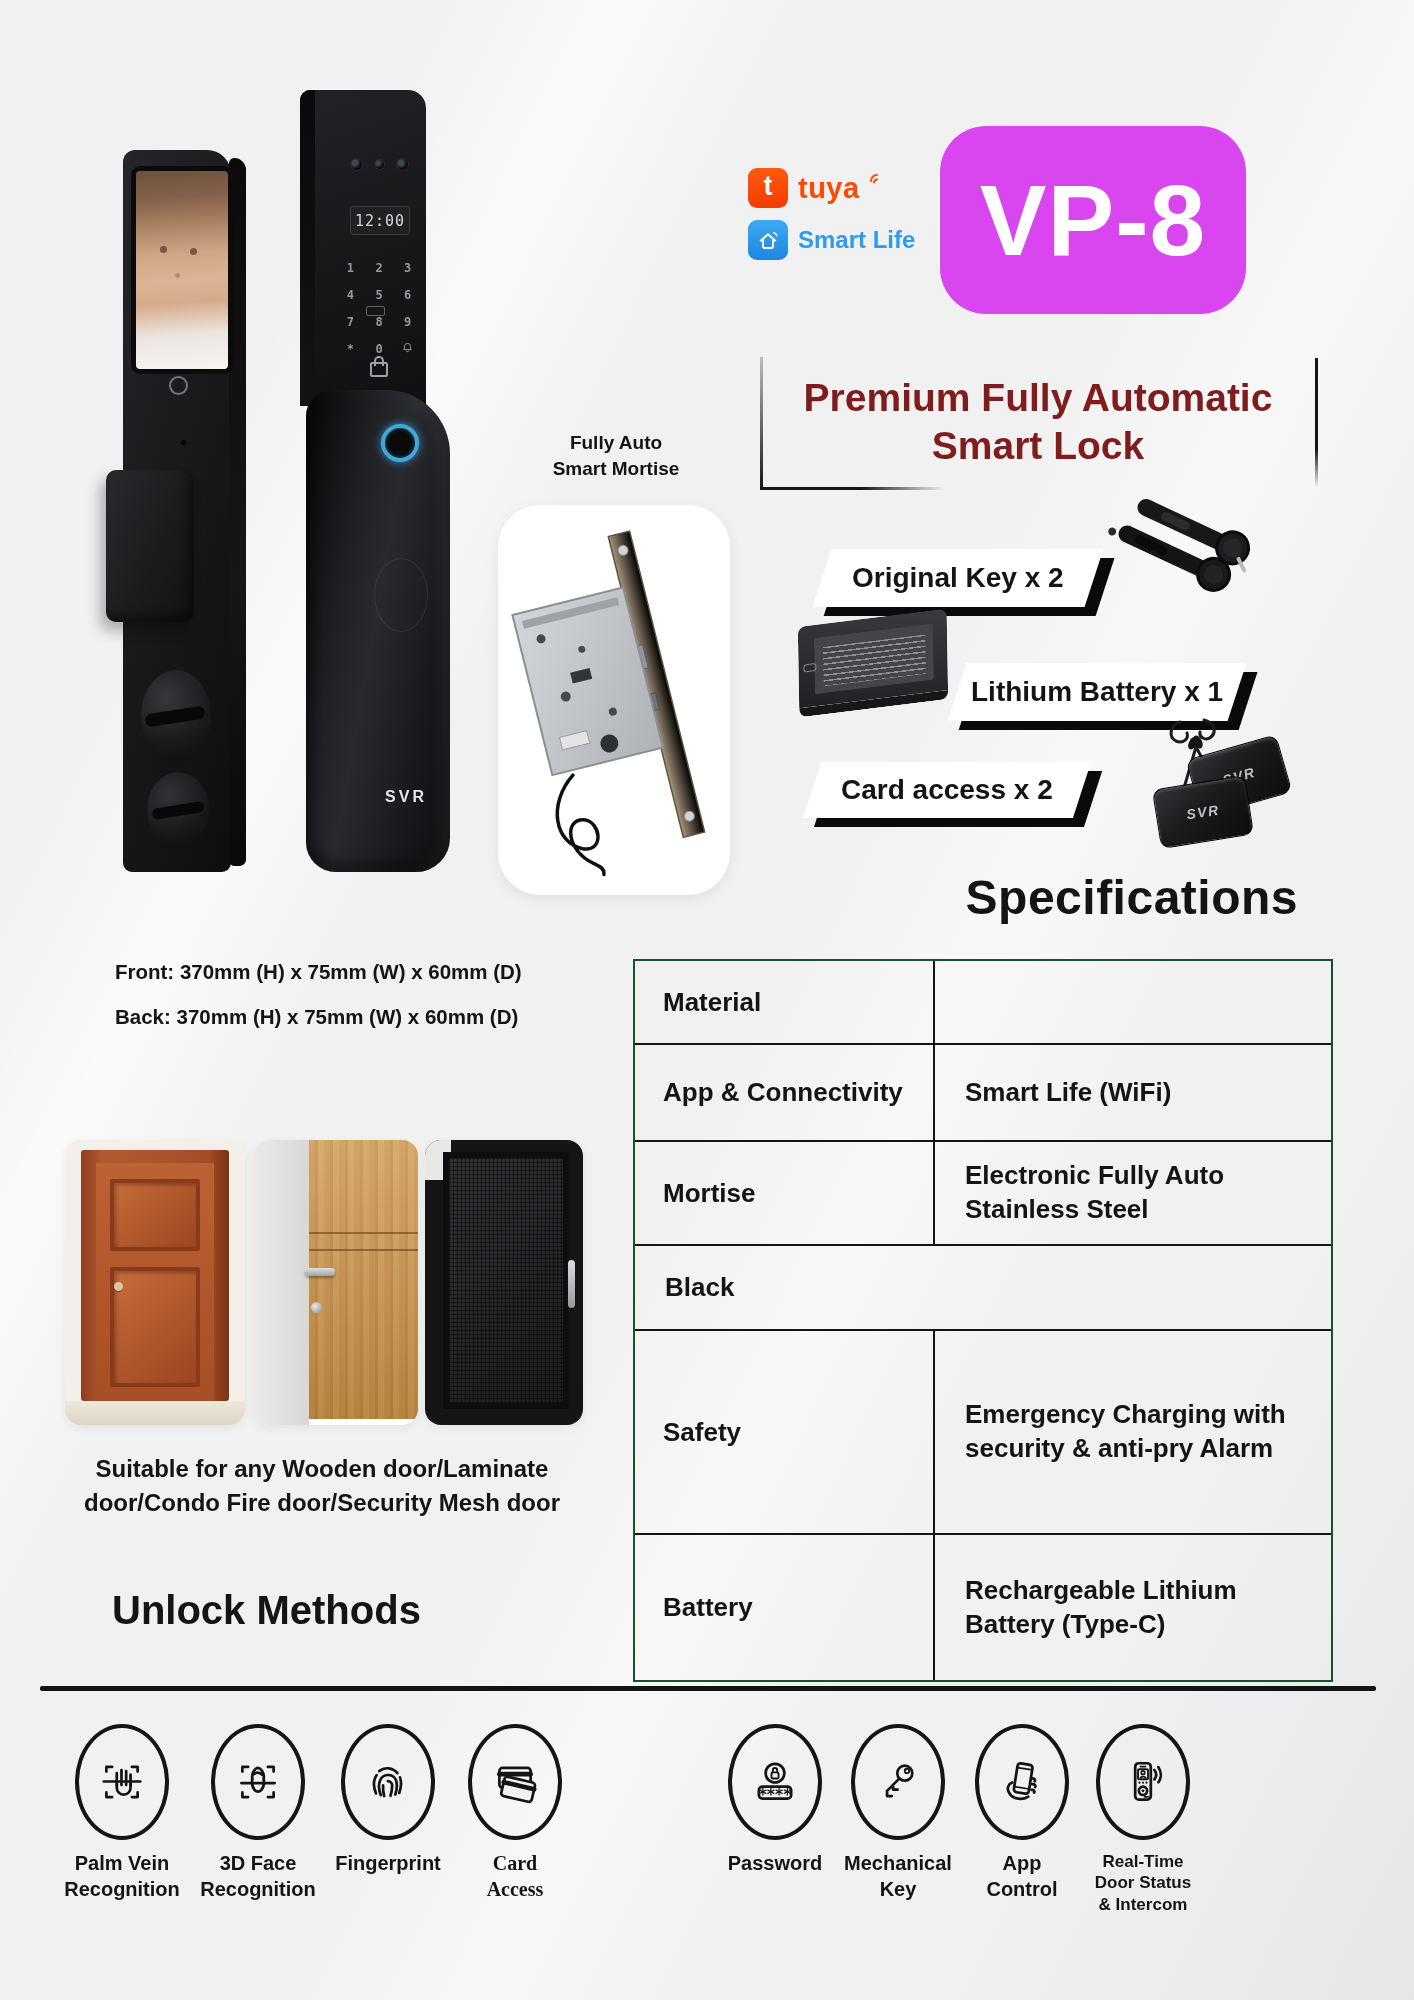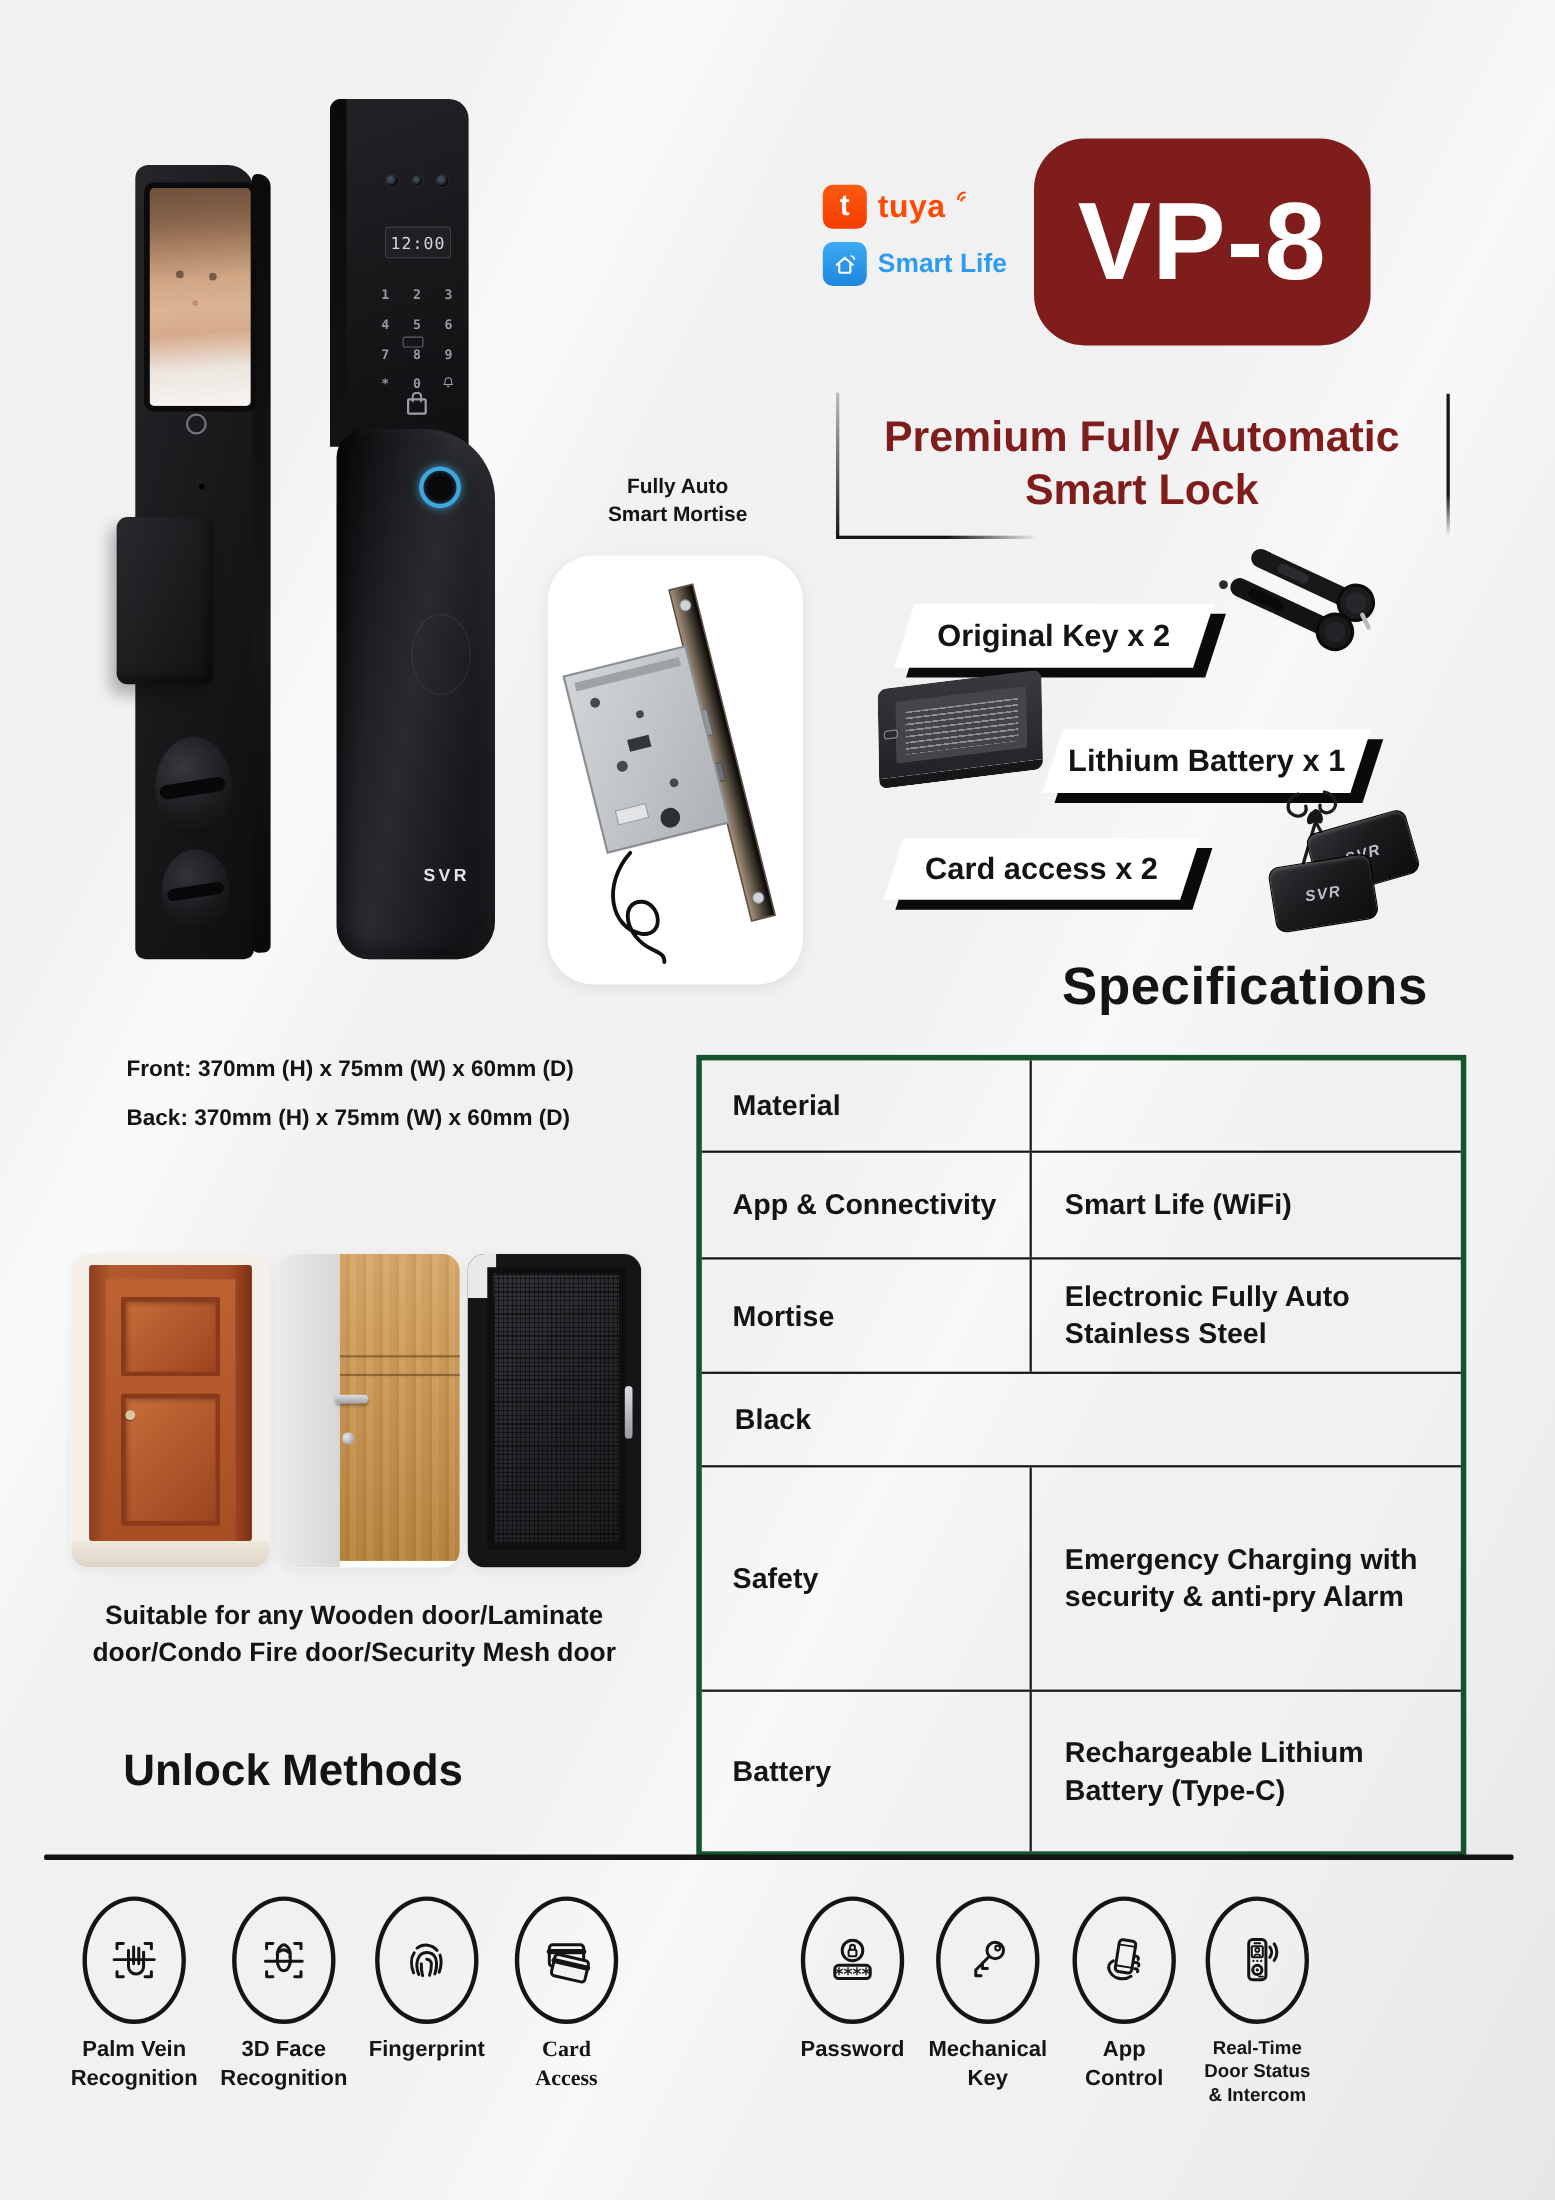--- a/index.html
+++ b/index.html
@@ -66,21 +66,21 @@
   
   .logo-row{position:absolute;display:flex;align-items:center;gap:10px;}
   .tuya-row{left:748px;top:168px;}
   .smartlife-row{left:748px;top:220px;}
   .tuya-box{width:40px;height:40px;border-radius:9px;background:linear-gradient(180deg,#ff5a10,#f43c00);
     color:#fff;font-weight:800;font-size:27px;display:flex;align-items:center;justify-content:center;padding-bottom:3px;box-sizing:border-box;}
   .tuya-word{color:#ff4800;font-weight:700;font-size:29px;letter-spacing:.5px;position:relative;padding-right:14px;}
   .sl-box{width:40px;height:40px;border-radius:9px;background:linear-gradient(180deg,#3caaf3,#1f86e0);
     display:flex;align-items:center;justify-content:center;}
   .sl-word{color:#2f9bef;font-weight:700;font-size:24px;}
-  .model-badge{position:absolute;left:940px;top:126px;width:306px;height:188px;background:#7f1d1d;border-radius:46px;
+  .model-badge{position:absolute;left:940px;top:126px;width:306px;height:188px;background:#d946ef;border-radius:46px;
     display:flex;align-items:center;justify-content:center;color:#fff;font-size:100px;font-weight:800;letter-spacing:1px;}
 
   
   .tagline{position:absolute;left:758px;top:374px;width:560px;text-align:center;font-size:39px;font-weight:700;line-height:1.22;color:#7f1d1d;}
   .brk-left-v{position:absolute;left:760px;top:357px;width:3px;height:132px;background:linear-gradient(180deg,#bdbdbd,#161616);}
   .brk-left-h{position:absolute;left:760px;top:487px;width:184px;height:3px;background:linear-gradient(90deg,#161616 55%,rgba(22,22,22,0));}
   .brk-right-v{position:absolute;left:1315px;top:358px;width:3px;height:130px;background:linear-gradient(180deg,#161616 70%,rgba(22,22,22,0));}
 
   
   .banner{position:absolute;background:#fff;transform:skewX(-18deg);box-shadow:14px 9px 0 #0a0a0a;
@@ -102,21 +102,21 @@
   .fobs-art{position:absolute;left:1140px;top:718px;width:155px;height:132px;}
   .fob{position:absolute;width:92px;height:58px;border-radius:10px;border:1px solid #000;
     background:linear-gradient(145deg,#343438 0%,#1b1b1e 45%,#0d0d0f 100%);
     box-shadow:inset 0 2px 3px rgba(255,255,255,.18);display:flex;align-items:center;justify-content:center;
     color:#bcc1c7;font-size:14px;font-weight:700;font-style:italic;letter-spacing:1.5px;}
   .fob-1{left:52px;top:28px;transform:rotate(-16deg);}
   .fob-2{left:16px;top:64px;transform:rotate(-9deg);}
 
   
   .spec-heading{position:absolute;left:598px;top:870px;width:700px;text-align:right;font-size:48px;font-weight:700;letter-spacing:.5px;}
-  .spec-table{position:absolute;left:633px;top:959px;width:700px;border:5px solid #14532d;box-sizing:border-box;}
+  .spec-table{position:absolute;left:633px;top:959px;width:700px;border:2px solid #14532d;box-sizing:border-box;}
   .spec-row{display:flex;border-bottom:2px solid #141414;box-sizing:border-box;}
   .spec-row:last-child{border-bottom:none;}
   .spec-label{width:300px;border-right:2px solid #141414;display:flex;align-items:center;padding-left:28px;box-sizing:border-box;
     font-size:26px;font-weight:600;}
   .spec-value{flex:1;display:flex;align-items:center;padding:10px 22px 10px 30px;box-sizing:border-box;
     font-size:26px;font-weight:600;line-height:1.3;}
   .rh1{height:84px;} .rh2{height:97px;} .rh3{height:104px;} .rh4{height:85px;} .rh5{height:204px;} .rh6{height:145px;}
 
   
   .dims{position:absolute;left:115px;top:960px;font-size:20.5px;font-weight:700;}

